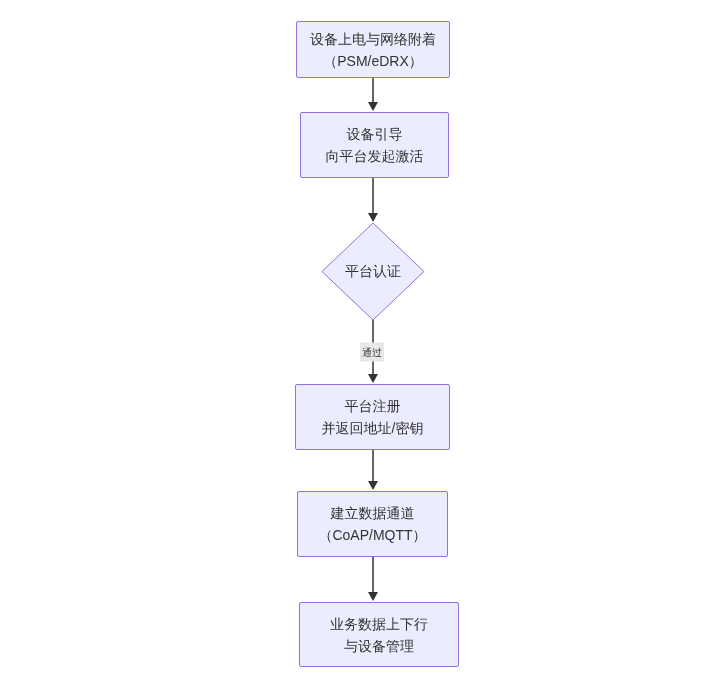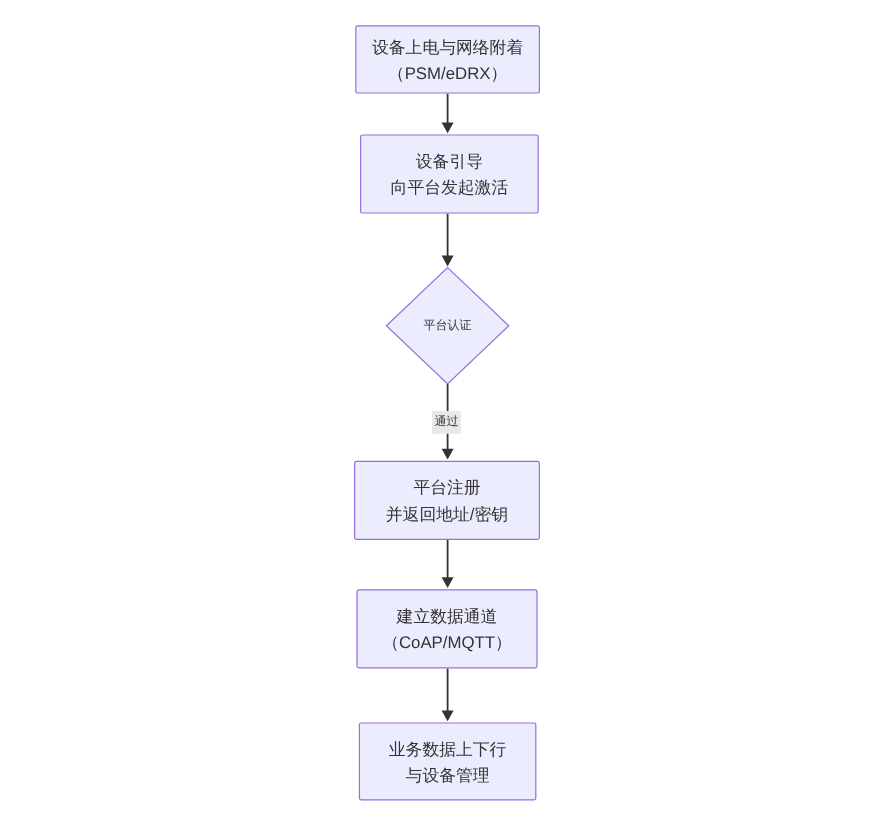--- a/index.html
+++ b/index.html
@@ -57,22 +57,23 @@
   .node-label {
     white-space: pre-line;
   }
   .diamond-label {
     position: absolute;
     display: flex;
     align-items: center;
     justify-content: center;
     text-align: left;
     color: var(--text, #333333);
-    font-size: 10px;
+    font-size: 14px;
     line-height: 22px;
+    font-family: Liberation Mono, monospace;
   }
   .edge-label {
     position: absolute;
     transform: translate(-50%, -50%);
     background: var(--edge-label-bg, #e8e8e8);
     color: var(--text, #333333);
     font-size: 10px;
     line-height: 19px;
     padding: 0 2px;
     white-space: nowrap;
@@ -122,18 +123,18 @@
   <div class="node" style="left:297px; top:491px; width:151px; height:66px;">
     <div class="node-label">建立数据通道
 （CoAP/MQTT）</div>
   </div>
 
   <div class="node" style="left:295px; top:384px; width:155px; height:66px;">
     <div class="node-label">平台注册
 并返回地址/密钥</div>
   </div>
 
-  <div class="node" style="left:299px; top:602px; width:148px; height:65px;">
+  <div class="node" style="left:299px; top:602px; width:160px; height:65px;">
     <div class="node-label">业务数据上下行
 与设备管理</div>
   </div>
 
 </div>
 
 </body></html>

